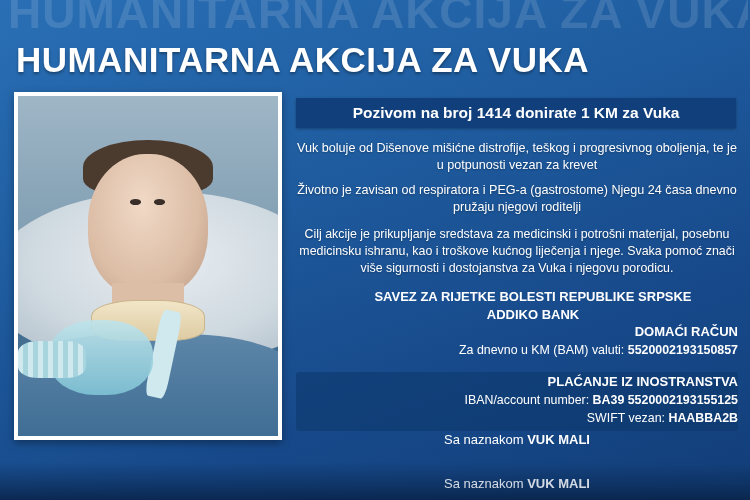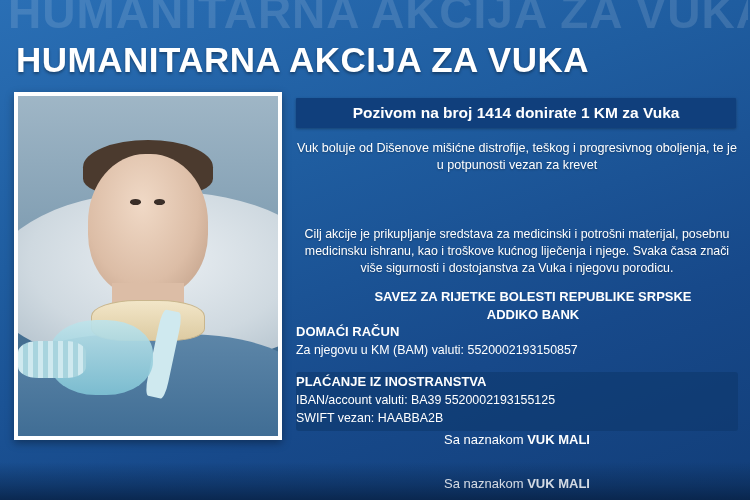--- a/index.html
+++ b/index.html
@@ -182,33 +182,33 @@
     text-align: center;
     color: #ffffff;
     font-size: 13px;
     font-weight: bold;
     line-height: 18px;
   }
   .acct-block {
     position: absolute;
     left: 296px;
     width: 442px;
-    text-align: left;
+    text-align: right;
     color: #ffffff;
   }
   .acct-title {
     font-size: 13px;
     font-weight: bold;
     line-height: 19px;
   }
   .acct-line {
     font-size: 12.4px;
     line-height: 18px;
   }
-  .acct-line b { font-weight: normal; }
+  .acct-line b { font-weight: bold; }
   .block-a { top: 322px; }
   .block-b {
     top: 372px;
     background: rgba(13,55,105,0.55);
     padding: 0 0 4px;
     border-radius: 3px;
     width: 442px;
   }
   .note {
     position: absolute;
@@ -262,39 +262,40 @@
       <div class="ph-collar"></div>
       <div class="ph-tube2"></div>
       <div class="ph-mask"></div>
       <div class="ph-tube"></div>
     </div>
   </div>
 
   <div class="banner">Pozivom na broj 1414 donirate 1 KM za Vuka</div>
 
   <div class="para p1">Vuk boluje od Dišenove mišićne distrofije, teškog i progresivnog oboljenja, te je u potpunosti vezan za krevet</div>
-  <div class="para p3">Cilj akcije je prikupljanje sredstava za medicinski i potrošni materijal, posebnu medicinsku ishranu, kao i troškove kućnog liječenja i njege. Svaka časa znači više sigurnosti i dostojanstva za Vuka i njegovu porodicu.</div>
+  <div class="para p2">Životno je zavisan od respiratora i PEG-a (gastrostome) Njegu 24 časa dnevno pružaju njegovi roditelji</div>
+  <div class="para p3">Cilj akcije je prikupljanje sredstava za medicinski i potrošni materijal, posebnu medicinsku ishranu, kao i troškove kućnog liječenja i njege. Svaka pomoć znači više sigurnosti i dostojanstva za Vuka i njegovu porodicu.</div>
 
   <div class="org">
     <div>SAVEZ ZA RIJETKE BOLESTI REPUBLIKE SRPSKE</div>
     <div>ADDIKO BANK</div>
   </div>
 
   <div class="acct-block block-a">
     <div class="acct-title">DOMAĆI RAČUN</div>
     <div class="acct-line">
-      <span>Za njegovu u KM (BAM) valuti:</span>
+      <span>Za dnevno u KM (BAM) valuti:</span>
       <b>5520002193150857</b>
     </div>
   </div>
 
   <div class="acct-block block-b">
     <div class="acct-title">PLAĆANJE IZ INOSTRANSTVA</div>
     <div class="acct-line">
-      <span>IBAN/account valuti:</span>
+      <span>IBAN/account number:</span>
       <b>BA39 5520002193155125</b>
     </div>
     <div class="acct-line">
       <span>SWIFT vezan:</span>
       <b>HAABBA2B</b>
     </div>
   </div>
 
   <div class="note">
     <span>Sa naznakom</span>

